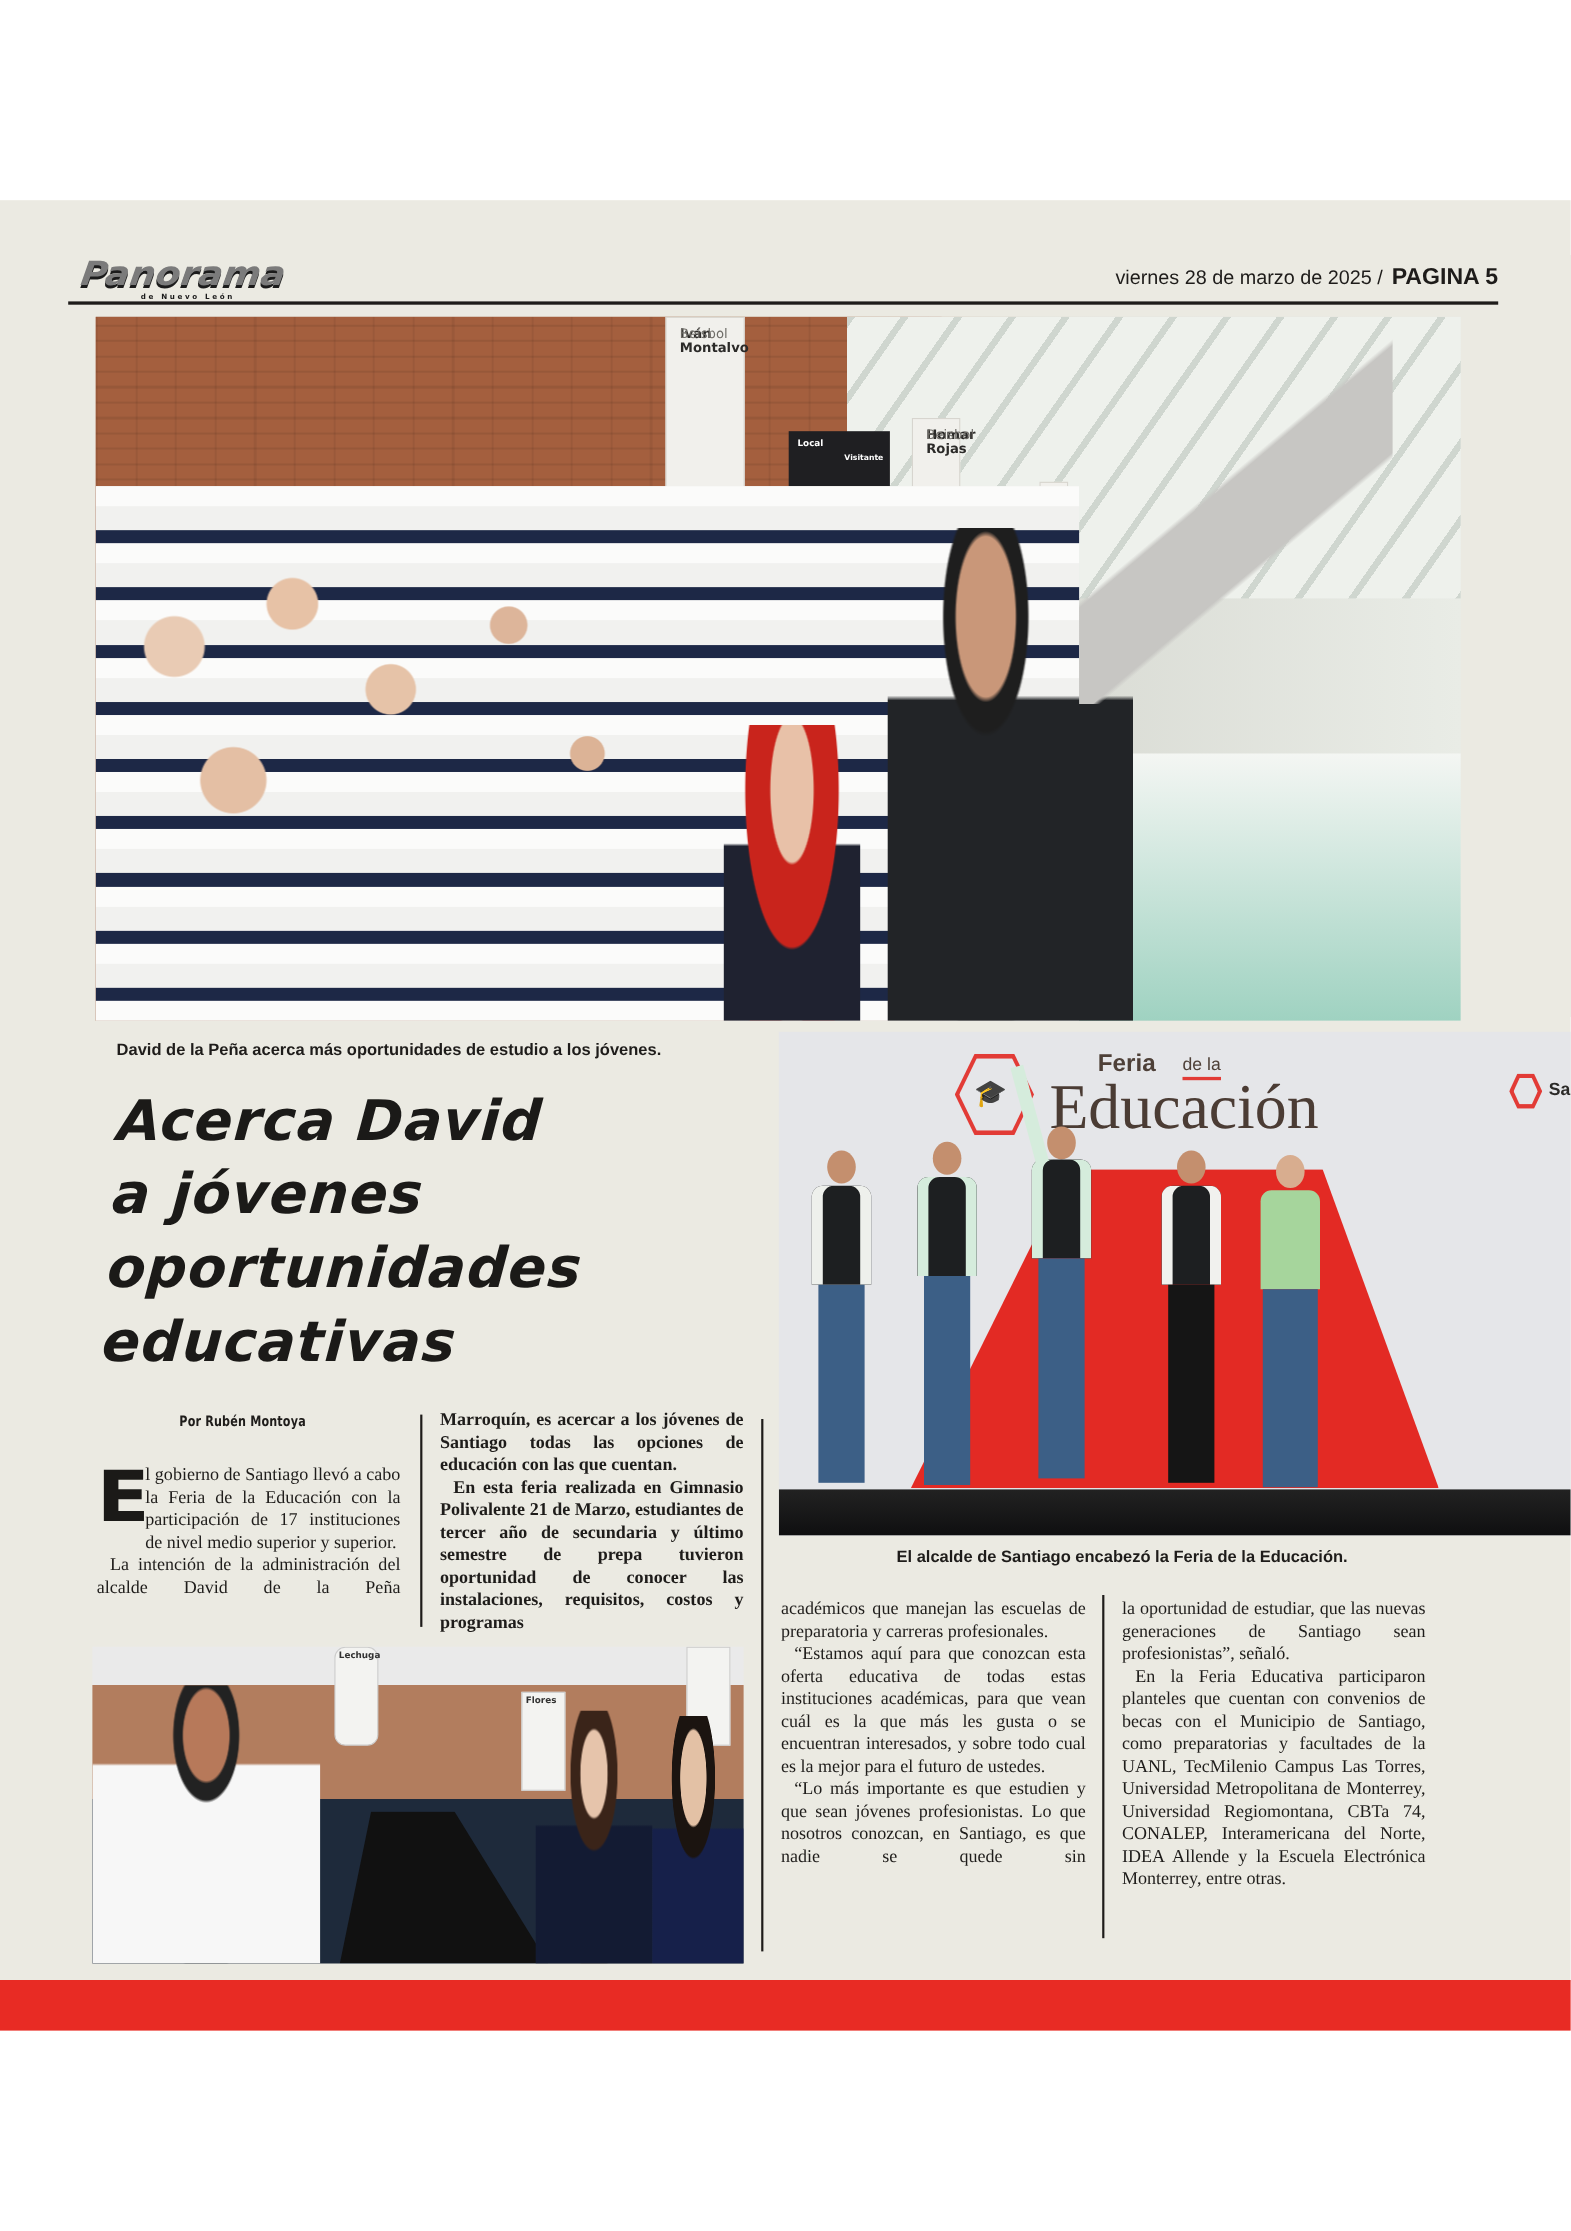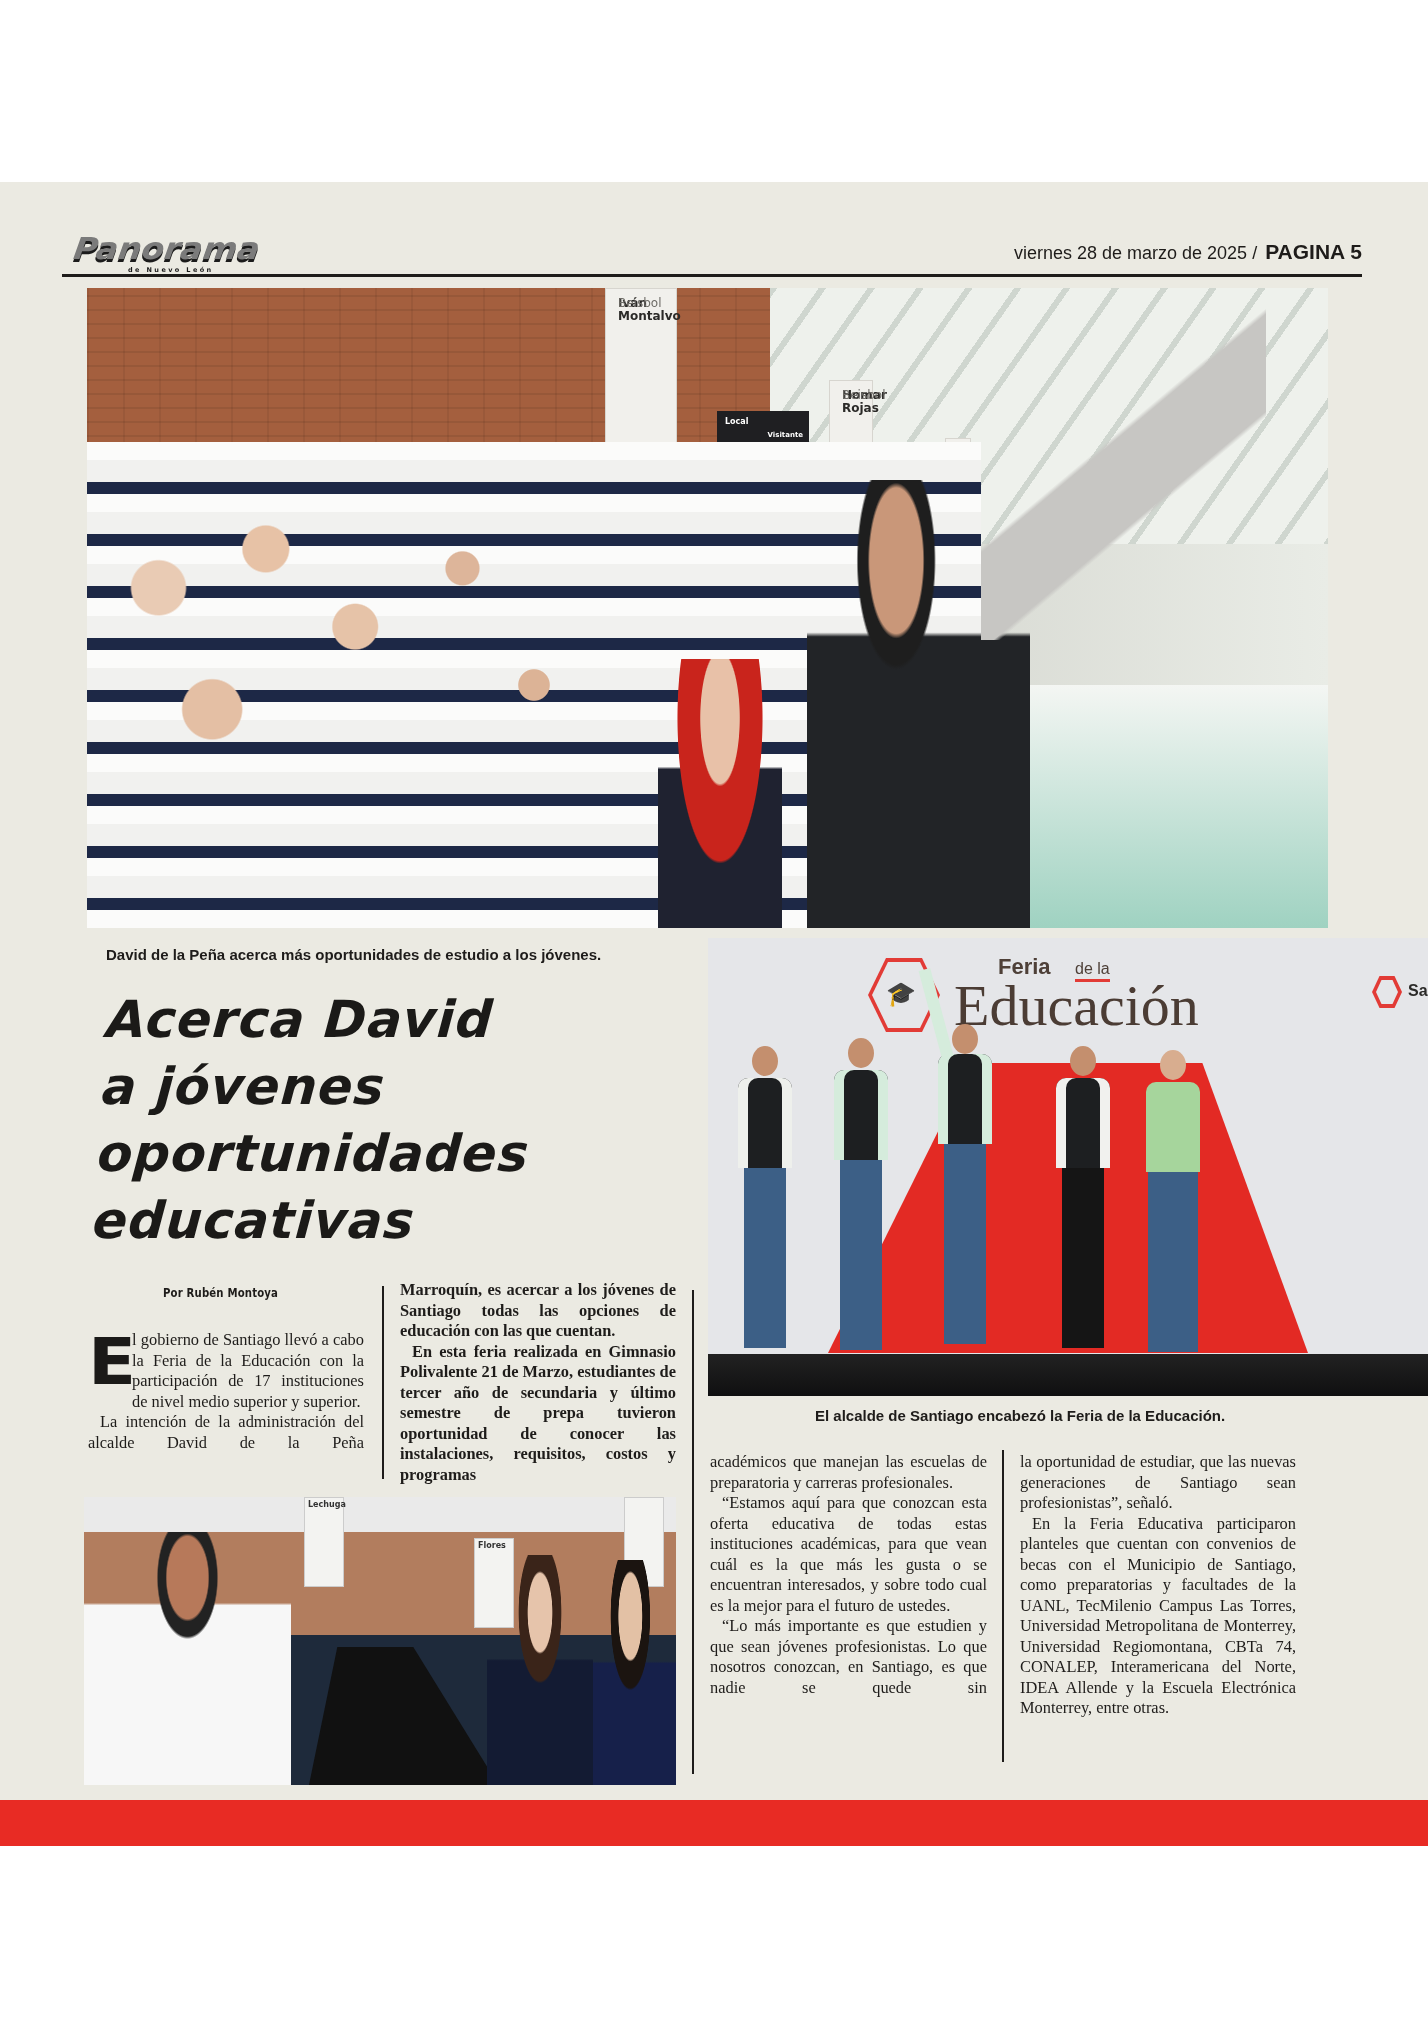--- a/index.html
+++ b/index.html
@@ -114,21 +114,21 @@
 </div>
 <div class="head-rule"></div>
 
 <div class="photo photo1">
   <div class="p1-wall"></div>
   <div class="p1-roof"></div>
   <div class="p1-floor"></div>
   <div class="p1-banner" style="left:518px; top:0; width:72px; height:170px;">
     <span><span>Iván Montalvo</span><br><span class="sport">Beisbol</span></span>
   </div>
-  <div style="position:absolute; left:630px; top:104px; width:92px; height:52px; background:#1f1f22;margin-top:19px;">
+  <div style="position:absolute; left:630px; top:104px; width:92px; height:52px; background:#1f1f22;">
     <span style="position:absolute; left:8px; top:6px; font-family:'DejaVu Sans',sans-serif; font-size:8px; font-weight:bold; color:#fff;">Local</span>
     <span style="position:absolute; right:6px; top:20px; font-family:'DejaVu Sans',sans-serif; font-size:7px; font-weight:bold; color:#fff;">Visitante</span>
   </div>
   <div class="p1-banner" style="left:742px; top:92px; width:44px; height:110px;">
     <span style="font-size:10px; line-height:11px;"><span>Homar Rojas</span><br><span class="sport">Beisbol</span></span>
   </div>
   <div class="p1-banner" style="left:858px; top:150px; width:26px; height:90px;">
     <span style="font-size:8px; line-height:9px; left:3px;">Hiram Vier</span>
   </div>
   <div class="p1-crowd"></div>
@@ -195,21 +195,21 @@
 </div>
 <div class="col-rule rule1"></div>
 
 <div class="col col2">
   <p>Marroquín, es acercar a los jóvenes de Santiago todas las opciones de educación con las que cuentan.</p>
   <p class="indent" style="text-align-last: justify;">En esta feria realizada en Gimnasio Polivalente 21 de Marzo, estudiantes de tercer año de secundaria y último semestre de prepa tuvieron oportunidad de conocer las instalaciones, requisitos, costos y programas</p>
 </div>
 <div class="col-rule rule2"></div>
 
 <div class="photo photo3">
-  <div class="p3-banner" style="left:220px;">
+  <div class="p3-banner" style="left:220px;border-radius:10px;">
       <span>Lechuga</span>
     </div>
   <div class="p3-banner" style="left:390px;margin-top:41px;">
       <span>Flores</span>
     </div>
   <div class="p3-banner" style="left:540px;">
       <span></span>
     </div>
   <div class="p3-table"></div>
   <div class="p3-man"></div>

